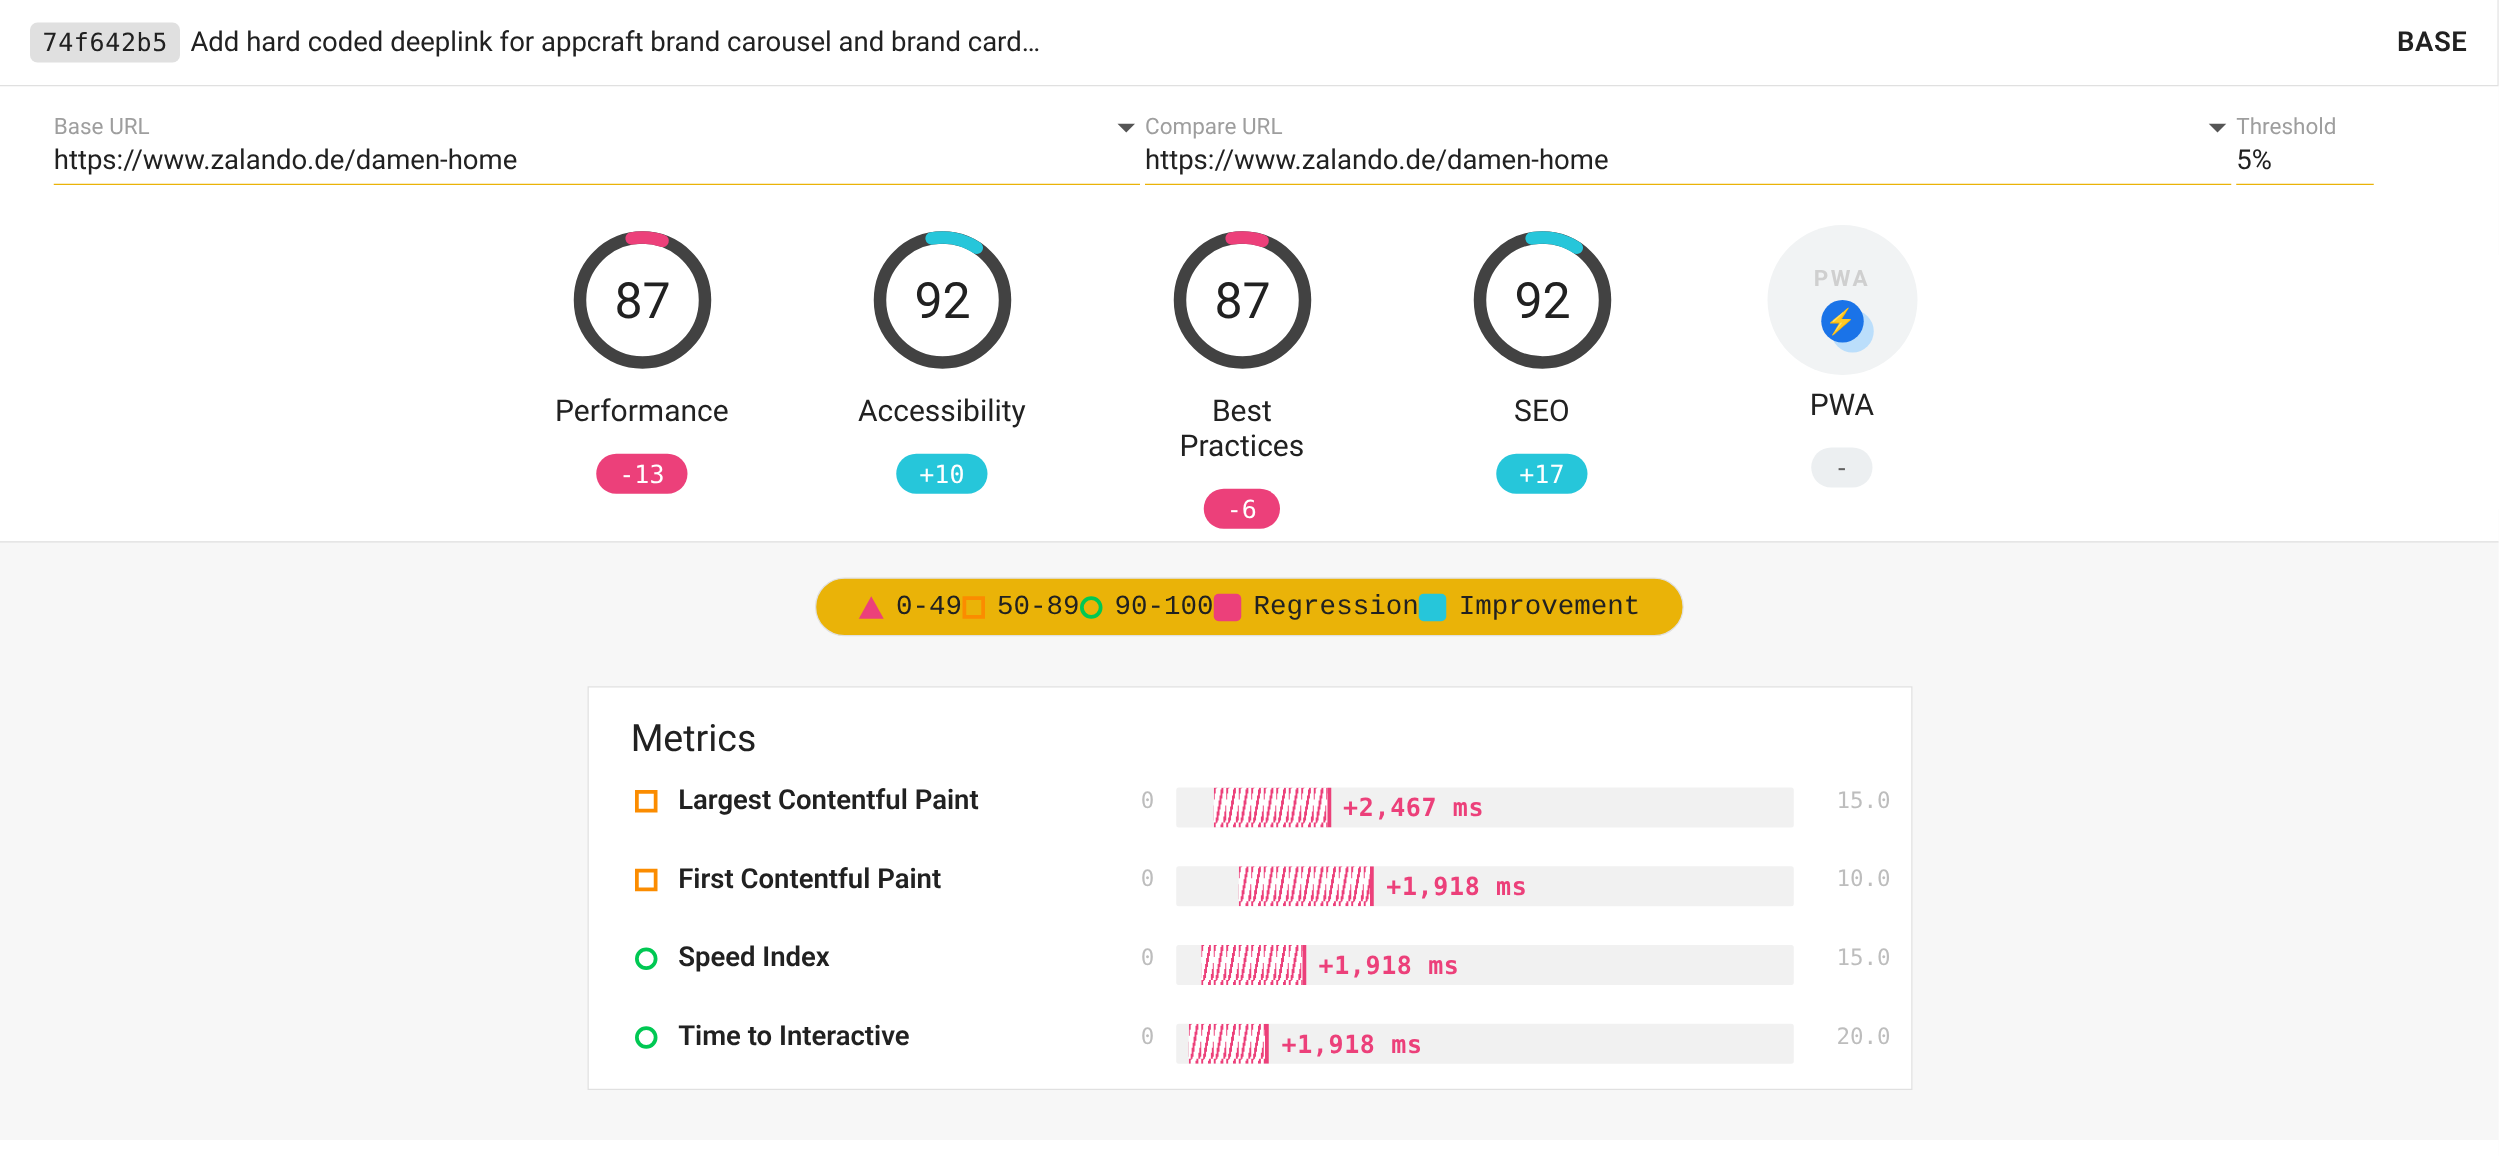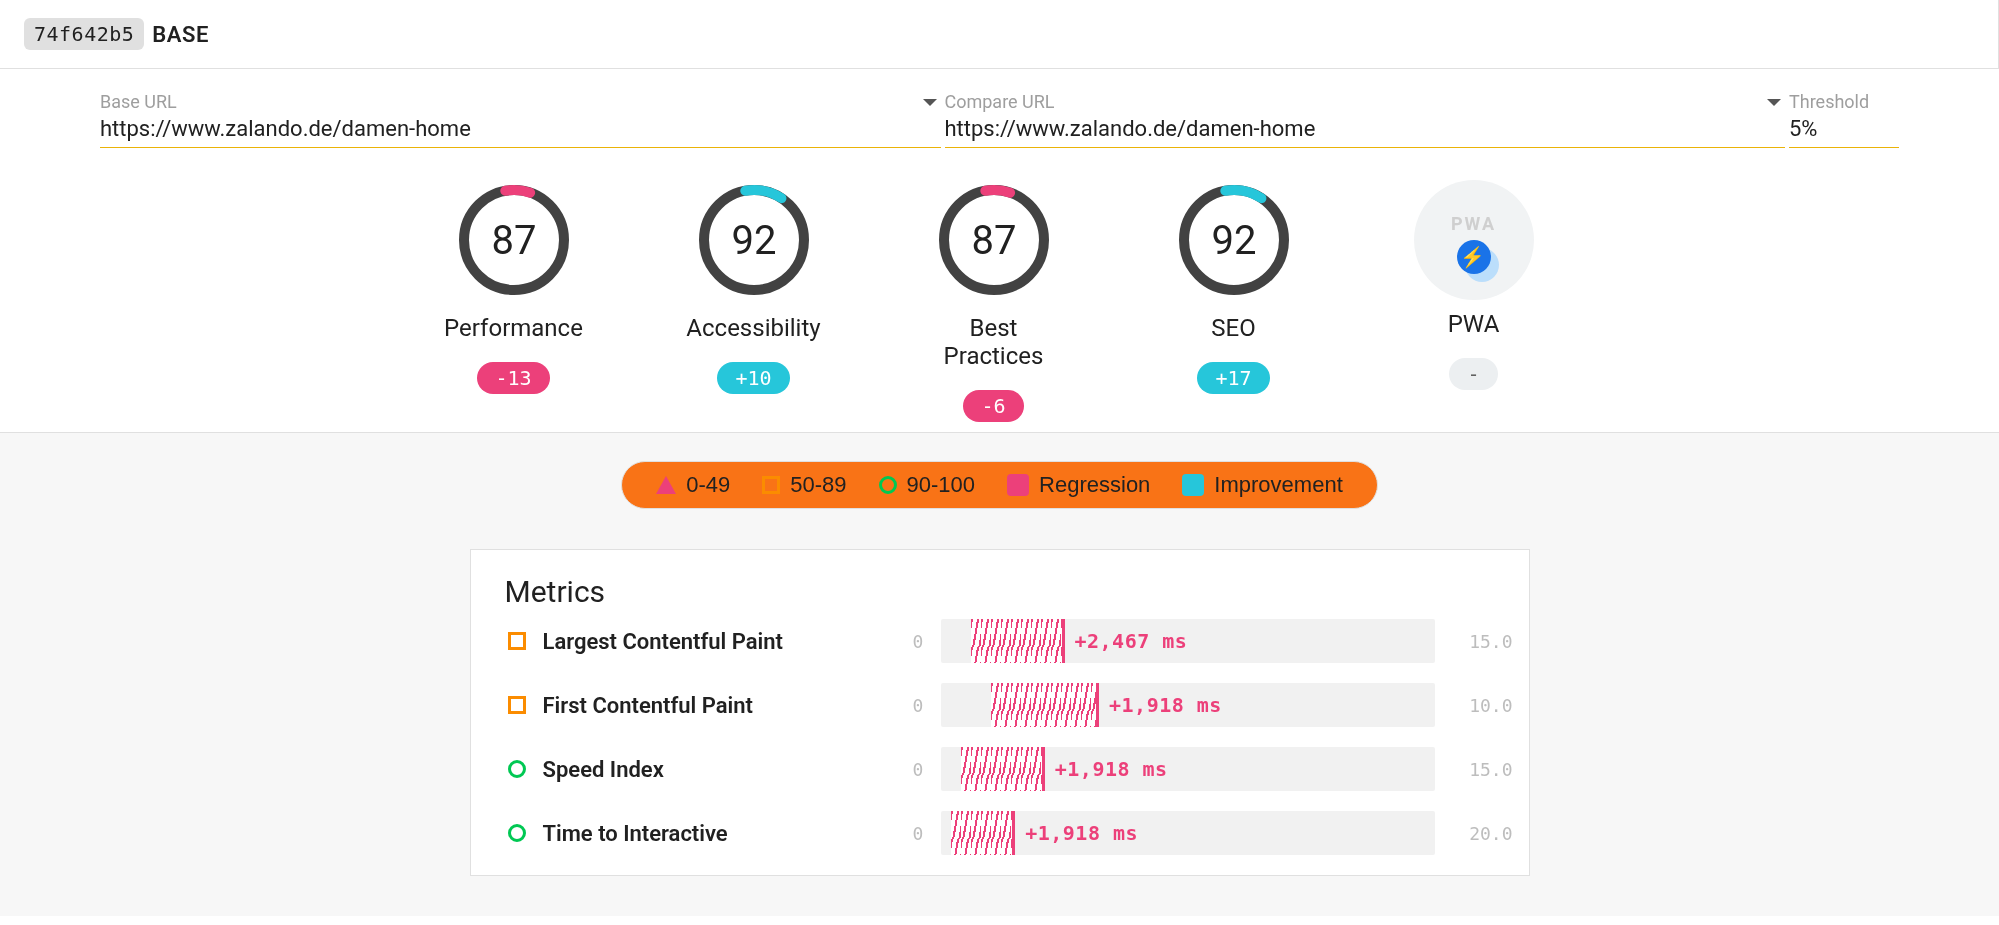--- a/index.html
+++ b/index.html
@@ -62,21 +62,21 @@
     font-size: 22px;
     font-weight: 600;
     letter-spacing: 0.5px;
   }
   .header-tag.compare { color: var(--blue); }
 
   
   .params {
     display: flex;
     gap: 4px;
-    padding: 22px 100px 0 100px;
+    padding: 22px 100px 0 43px;
   }
   .field { flex: 1 1 auto; position: relative; }
   .field.threshold { flex: 0 0 110px; }
   .field-label {
     font-size: 18px;
     color: #9e9e9e;
     display: block;
   }
   .field-value {
     font-size: 22px;
@@ -157,28 +157,27 @@
   }
 
   
   .legend-wrap {
     background: var(--bg-grey);
     border-top: 1px solid var(--grey-border);
     padding: 28px 0 40px 0;
   }
   .legend {
     display: flex; align-items: center; justify-content: center;
-    gap: 32px;
-    background: #f97316;
+    background: #eab308;
     width: fit-content;
     margin: 0 auto;
     padding: 10px 34px;
     border: 1px solid var(--grey-border);
     border-radius: 999px;
-    font-family: Liberation Sans, sans-serif;
+    font-family: Liberation Mono, monospace;
     font-size: 22px;
   }
   .lgd-item { display: inline-flex; align-items: center; gap: 10px; }
   .tri { width: 0; height: 0; border-left: 10px solid transparent; border-right: 10px solid transparent; border-bottom: 18px solid var(--pink); }
   .sq  { width: 18px; height: 18px; border: 3px solid var(--amber); }
   .cir { width: 18px; height: 18px; border: 3px solid var(--green); border-radius: 50%; }
   .swatch { width: 22px; height: 22px; border-radius: 4px; }
 
   
   .card {
@@ -213,22 +212,22 @@
   }
   .metric-row {
     display: flex;
     align-items: center;
     padding: 10px 0;
   }
   .metric-ico { width: 24px; display: inline-flex; justify-content: center; margin-right: 14px; }
   .metric-name { flex: 0 0 370px; font-size: 22px; font-weight: 600; }
   .metric-min  { font-family: var(--mono); color: var(--grey-light); margin-right: 18px; }
   .bar {
-    height: 44px; background: #f1f1f1; border-radius: 2px;
-    flex: 1 1 auto; position: relative; overflow: hidden;
+    height: 32px; background: #f1f1f1; border-radius: 2px;
+    flex: 1 1 auto; position: relative; overflow: hidden; margin-top: 11px;
   }
   .bar-seg {
     position: absolute; top: 0; bottom: 0;
     background-size: 10px 28px;
   }
   .pink-hatch {
     background-image: repeating-linear-gradient(100deg, #ec407a 0 2px, #fff 2px 6px);
     border-right: 3px solid var(--pink);
   }
   .bar-label {
@@ -242,20 +241,21 @@
     white-space: nowrap;
   }
   .metric-max  { font-family: var(--mono); color: var(--grey-light); margin-left: 18px; width: 60px; text-align: right; }
 </style>
 </head>
 <body>
 
 <div class="header">
   <div class="header-half base">
     <span class="commit-hash">74f642b5</span>
+    <span class="commit-title">Add hard coded deeplink for appcraft brand carousel and brand card…</span>
     <span class="header-tag">BASE</span>
   </div>
 </div>
 
 <div class="params">
   <div class="field">
     <span class="field-label">Base URL</span>
     <div class="field-value">https://www.zalando.de/damen-home</div>
     <span class="caret"></span>
   </div>

